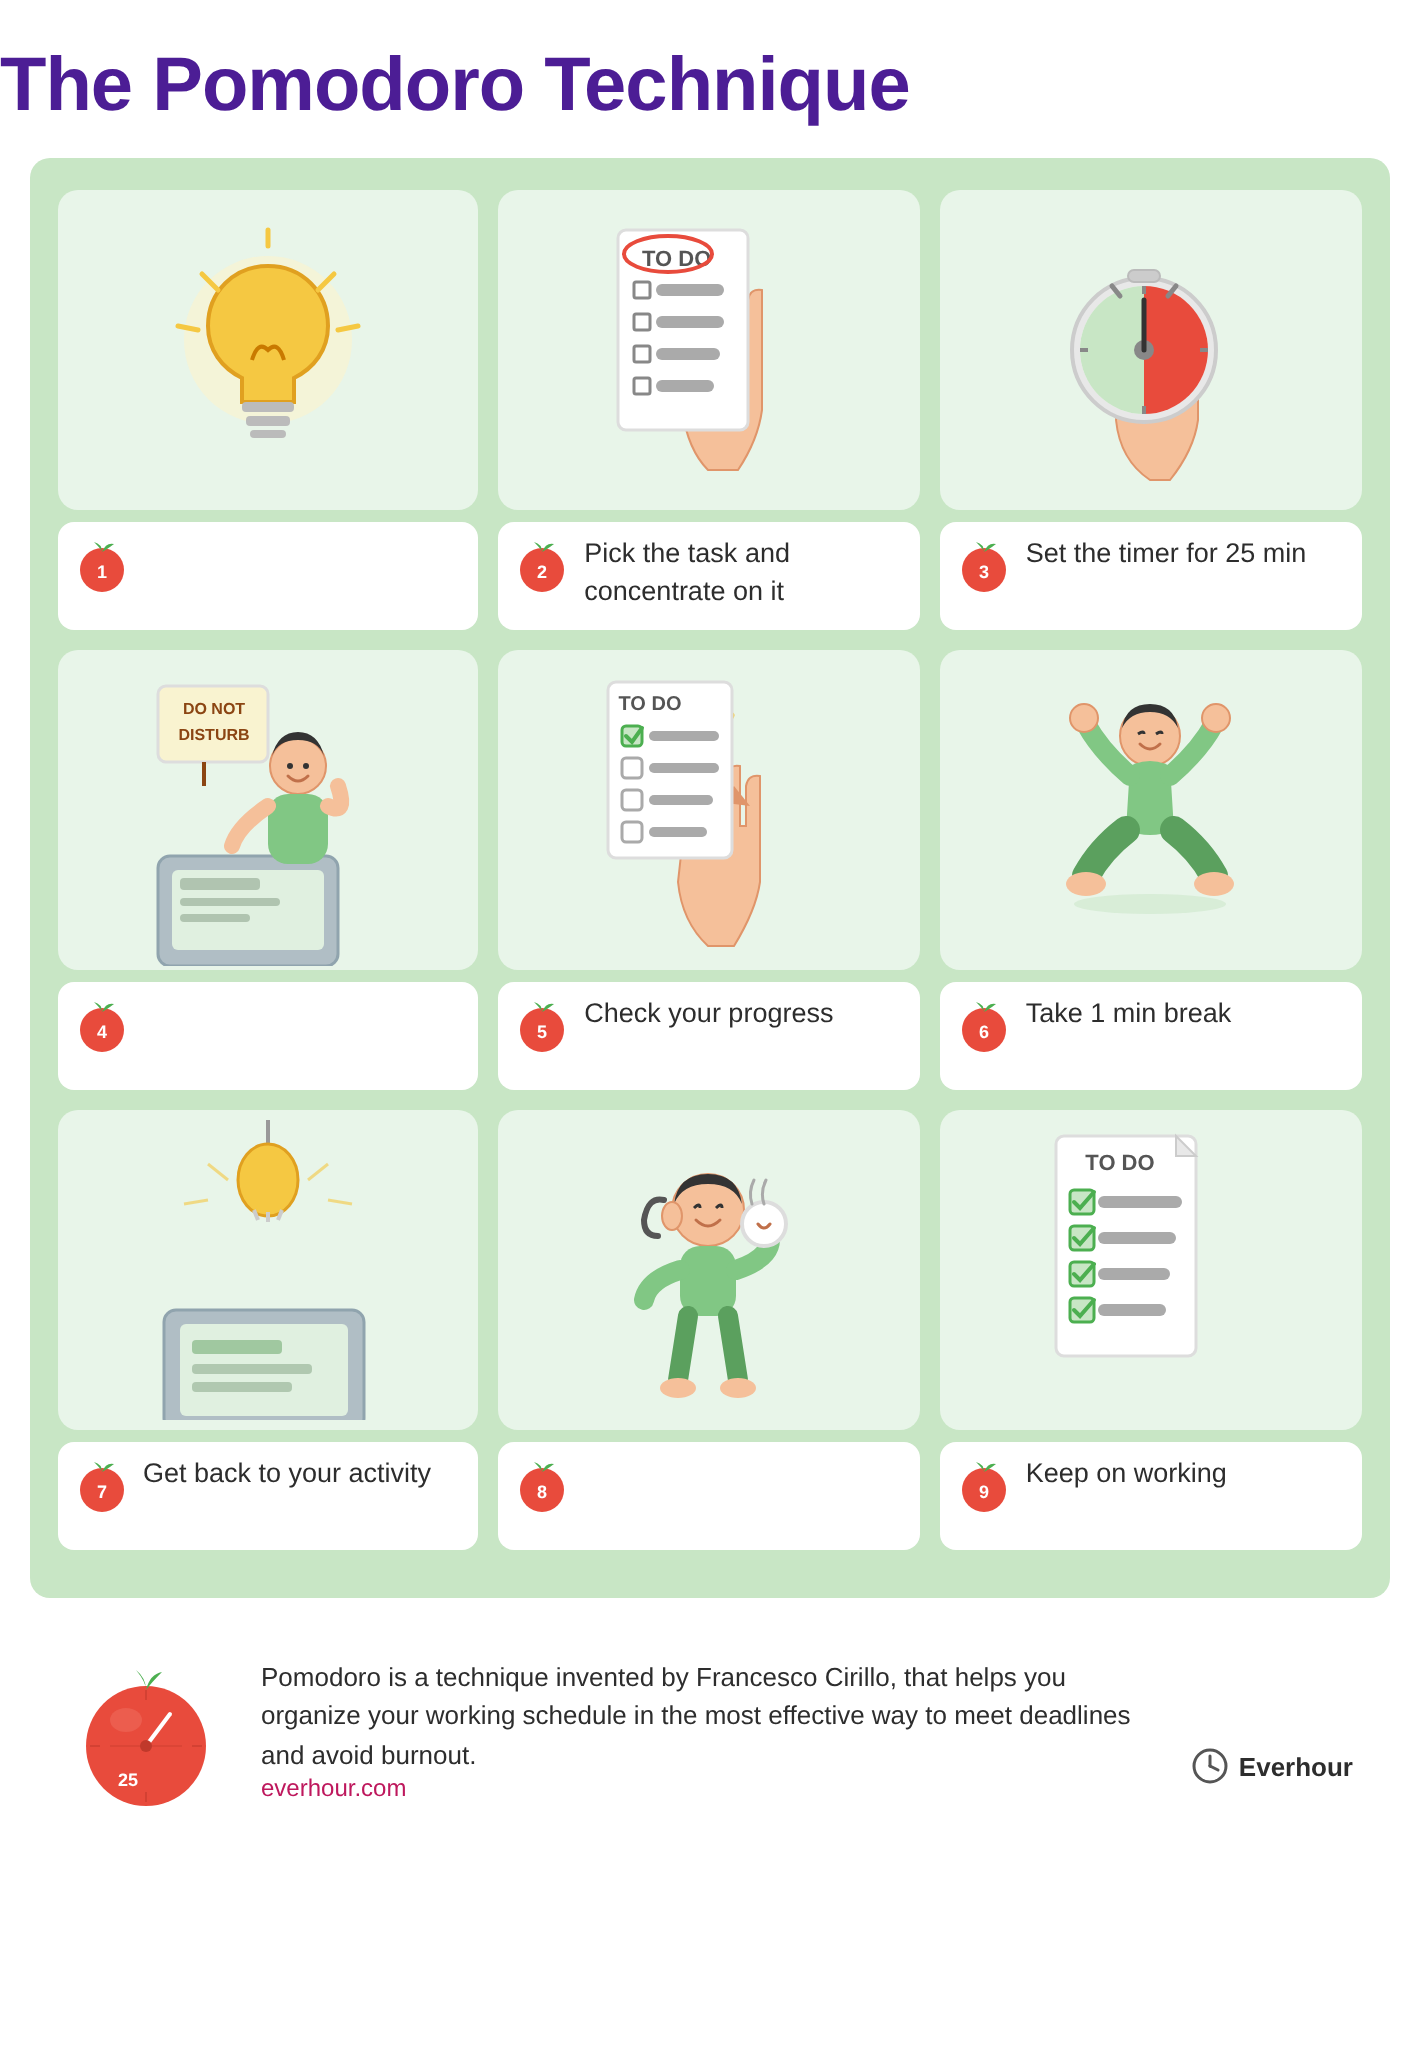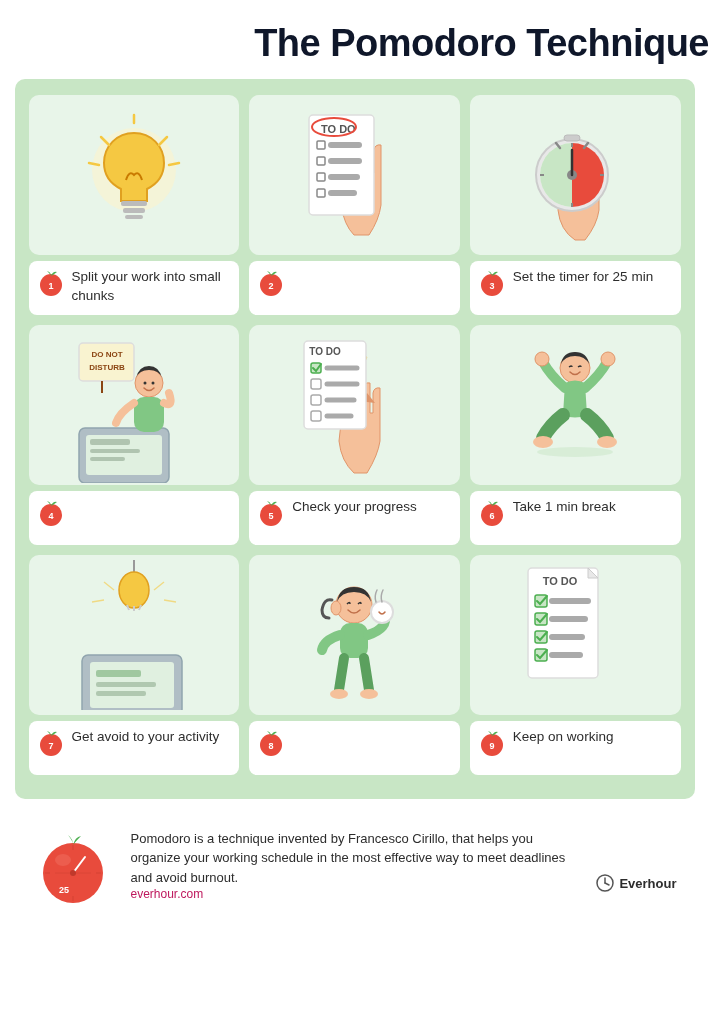--- a/index.html
+++ b/index.html
@@ -9,22 +9,22 @@
       font-family: 'Segoe UI', Arial, sans-serif;
       background: #fff;
       display: flex;
       flex-direction: column;
       align-items: center;
     }
 
     .page-title {
       font-size: 38px;
       font-weight: 700;
-      color: #0f172a;
-      text-align: right;
+      color: #4c1d95;
+      text-align: left;
       padding: 22px 0 14px 0;
       width: 100%;
       letter-spacing: -0.5px;
     }
 
     .main-grid-bg {
       background: #c8e6c5;
       width: 680px;
       border-radius: 10px;
       padding: 16px 14px 14px 14px;
@@ -157,21 +157,20 @@
       </div>
       <div class="label-row">
         <div class="tomato-badge">
           <svg width="28" height="28" viewBox="0 0 28 28">
             <circle cx="14" cy="17" r="11" fill="#e84b3c"></circle>
             <path d="M14 8 Q14 4 10 3 Q14 7 14 8Z" fill="#4caf50"></path>
             <path d="M14 8 Q16 3 20 4 Q16 7 14 8Z" fill="#4caf50"></path>
             <text x="14" y="21" text-anchor="middle" fill="#fff" font-size="9" font-weight="bold" font-family="Arial">1</text>
           </svg>
         </div>
-        <span class="step-text">Split your work into small chunks</span>
       </div>
     </div>
 
     <div class="step-cell">
       <div class="illustration-box">
         <svg width="110" height="140" viewBox="0 0 110 140">
 
           <path d="M55 130 Q45 120 42 100 L45 60 Q46 55 52 56 L52 80 L55 80 L55 45 Q56 39 62 40 L62 70 L65 70 L65 42 Q66 36 72 37 L72 68 L75 68 L75 45 Q76 39 82 40 L82 100 Q80 115 70 130Z" fill="#f5c09a" stroke="#e0956a" stroke-width="1"></path>
 
           <rect x="10" y="10" width="65" height="100" rx="4" fill="#fff" stroke="#ddd" stroke-width="1.5"></rect>
@@ -192,20 +191,21 @@
       </div>
       <div class="label-row">
         <div class="tomato-badge">
           <svg width="28" height="28" viewBox="0 0 28 28">
             <circle cx="14" cy="17" r="11" fill="#e84b3c"></circle>
             <path d="M14 8 Q14 4 10 3 Q14 7 14 8Z" fill="#4caf50"></path>
             <path d="M14 8 Q16 3 20 4 Q16 7 14 8Z" fill="#4caf50"></path>
             <text x="14" y="21" text-anchor="middle" fill="#fff" font-size="9" font-weight="bold" font-family="Arial">2</text>
           </svg>
         </div>
+        <span class="step-text">Pick the task and concentrate on it</span>
       </div>
     </div>
 
     <div class="step-cell">
       <div class="illustration-box">
         <svg width="110" height="140" viewBox="0 0 110 140">
 
           <path d="M55 135 Q40 125 38 105 L42 75 Q43 70 49 71 L49 90 L52 90 L52 65 Q53 59 59 60 L59 88 L62 88 L62 62 Q63 56 69 57 L69 85 L72 85 L72 67 Q73 61 79 62 L79 105 Q77 120 65 135Z" fill="#f5c09a" stroke="#e0956a" stroke-width="1"></path>
 
           <circle cx="52" cy="70" r="36" fill="#e8e8e8" stroke="#ccc" stroke-width="2"></circle>
@@ -401,21 +401,21 @@
       </div>
       <div class="label-row">
         <div class="tomato-badge">
           <svg width="28" height="28" viewBox="0 0 28 28">
             <circle cx="14" cy="17" r="11" fill="#e84b3c"></circle>
             <path d="M14 8 Q14 4 10 3 Q14 7 14 8Z" fill="#4caf50"></path>
             <path d="M14 8 Q16 3 20 4 Q16 7 14 8Z" fill="#4caf50"></path>
             <text x="14" y="21" text-anchor="middle" fill="#fff" font-size="9" font-weight="bold" font-family="Arial">7</text>
           </svg>
         </div>
-        <span class="step-text">Get avoid to your activity</span>
+        <span class="step-text">Get back to your activity</span>
       </div>
     </div>
 
     <div class="step-cell">
       <div class="illustration-box">
         <svg width="120" height="150" viewBox="0 0 120 150">
 
           <circle cx="60" cy="45" r="18" fill="#f5c09a" stroke="#e0956a" stroke-width="1"></circle>
 
           <path d="M43 42 Q45 27 60 27 Q75 27 77 42 Q73 32 60 32 Q47 32 43 42Z" fill="#333"></path>

